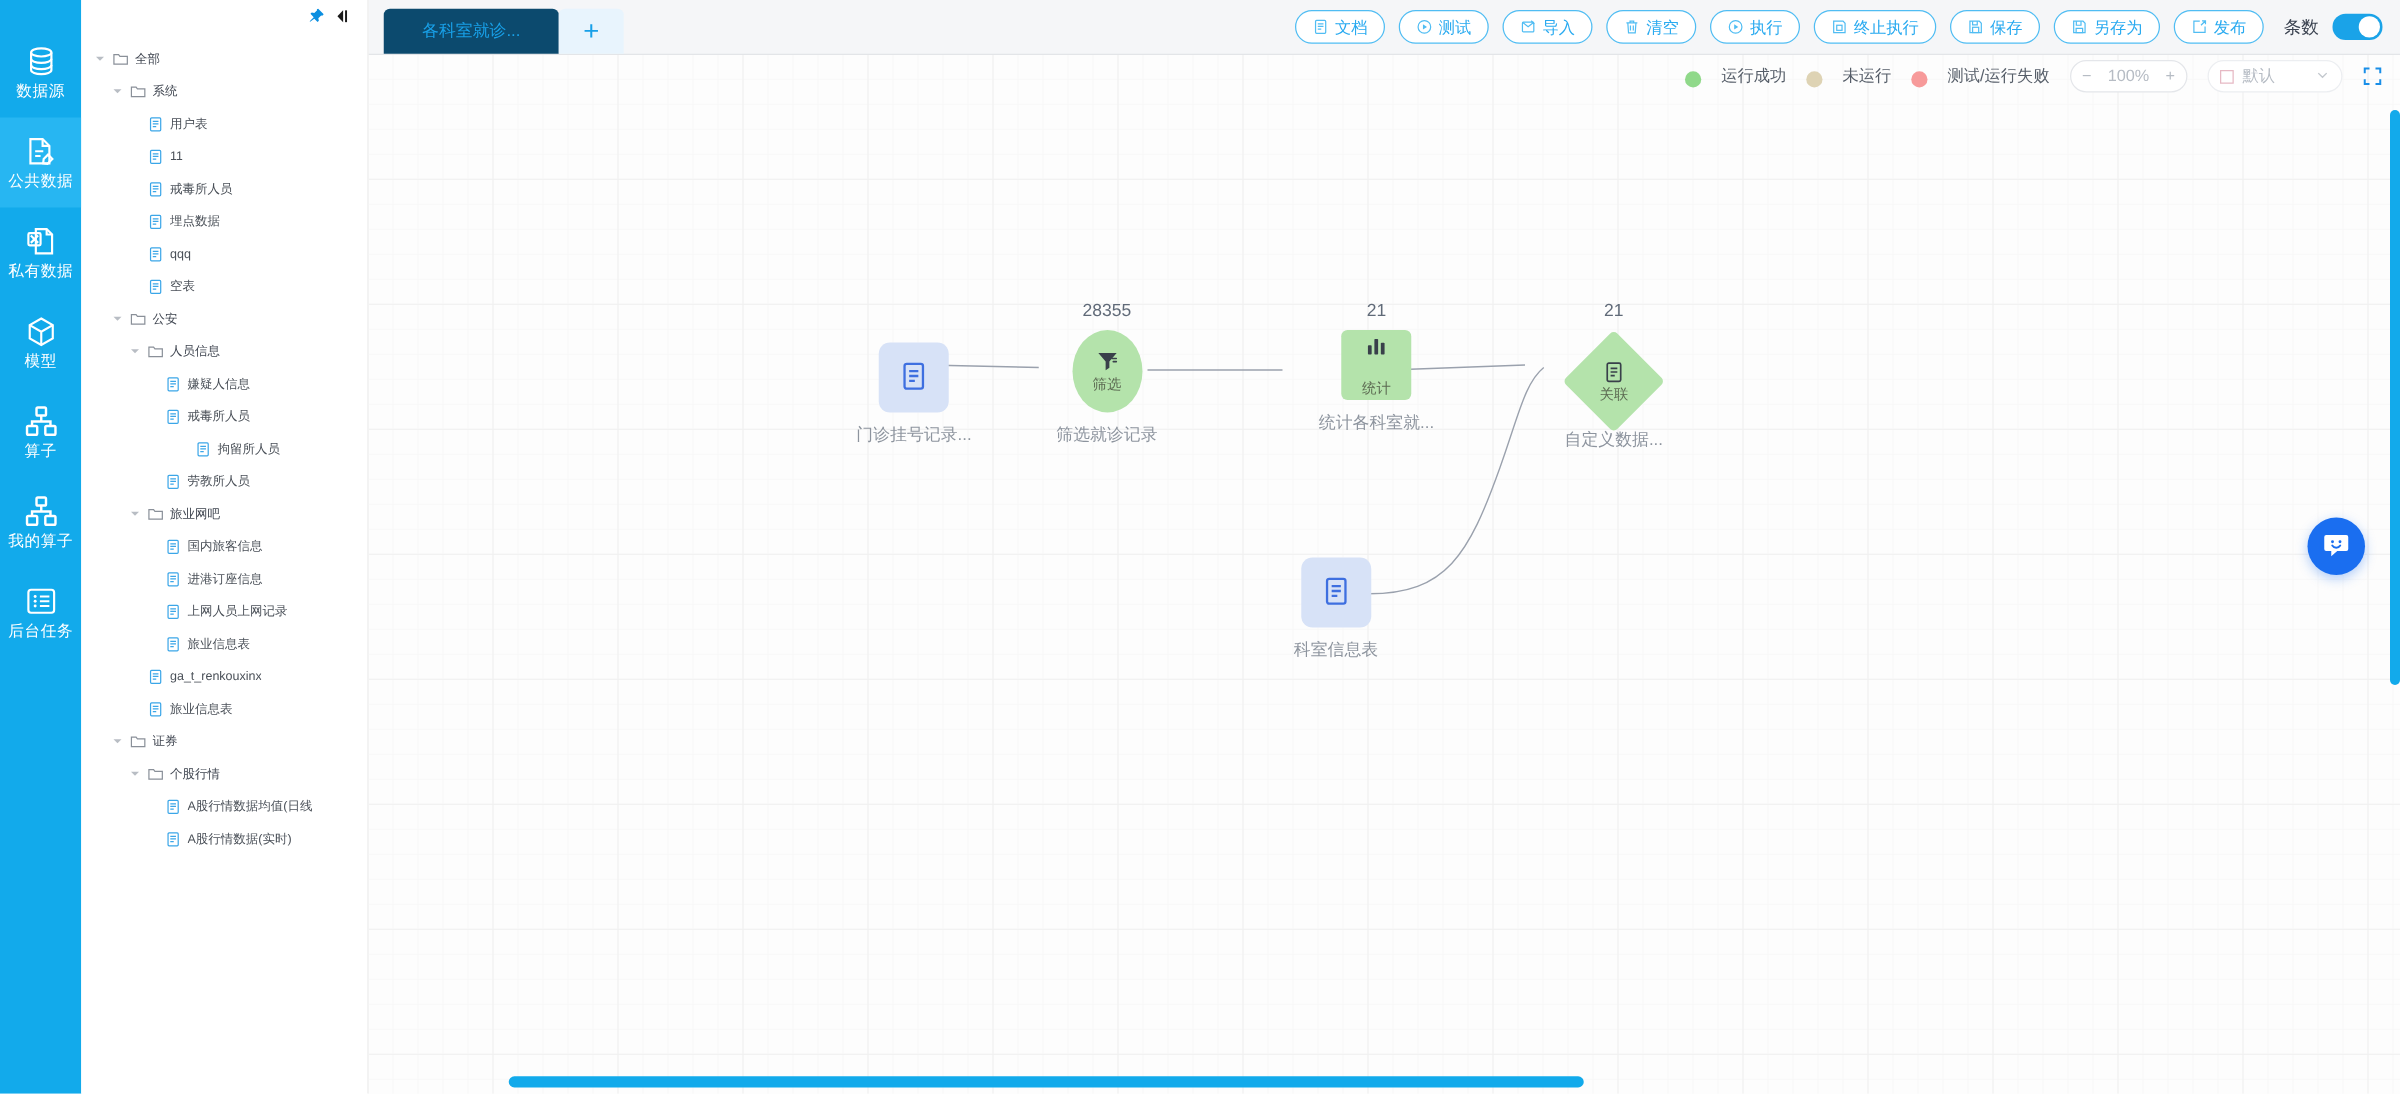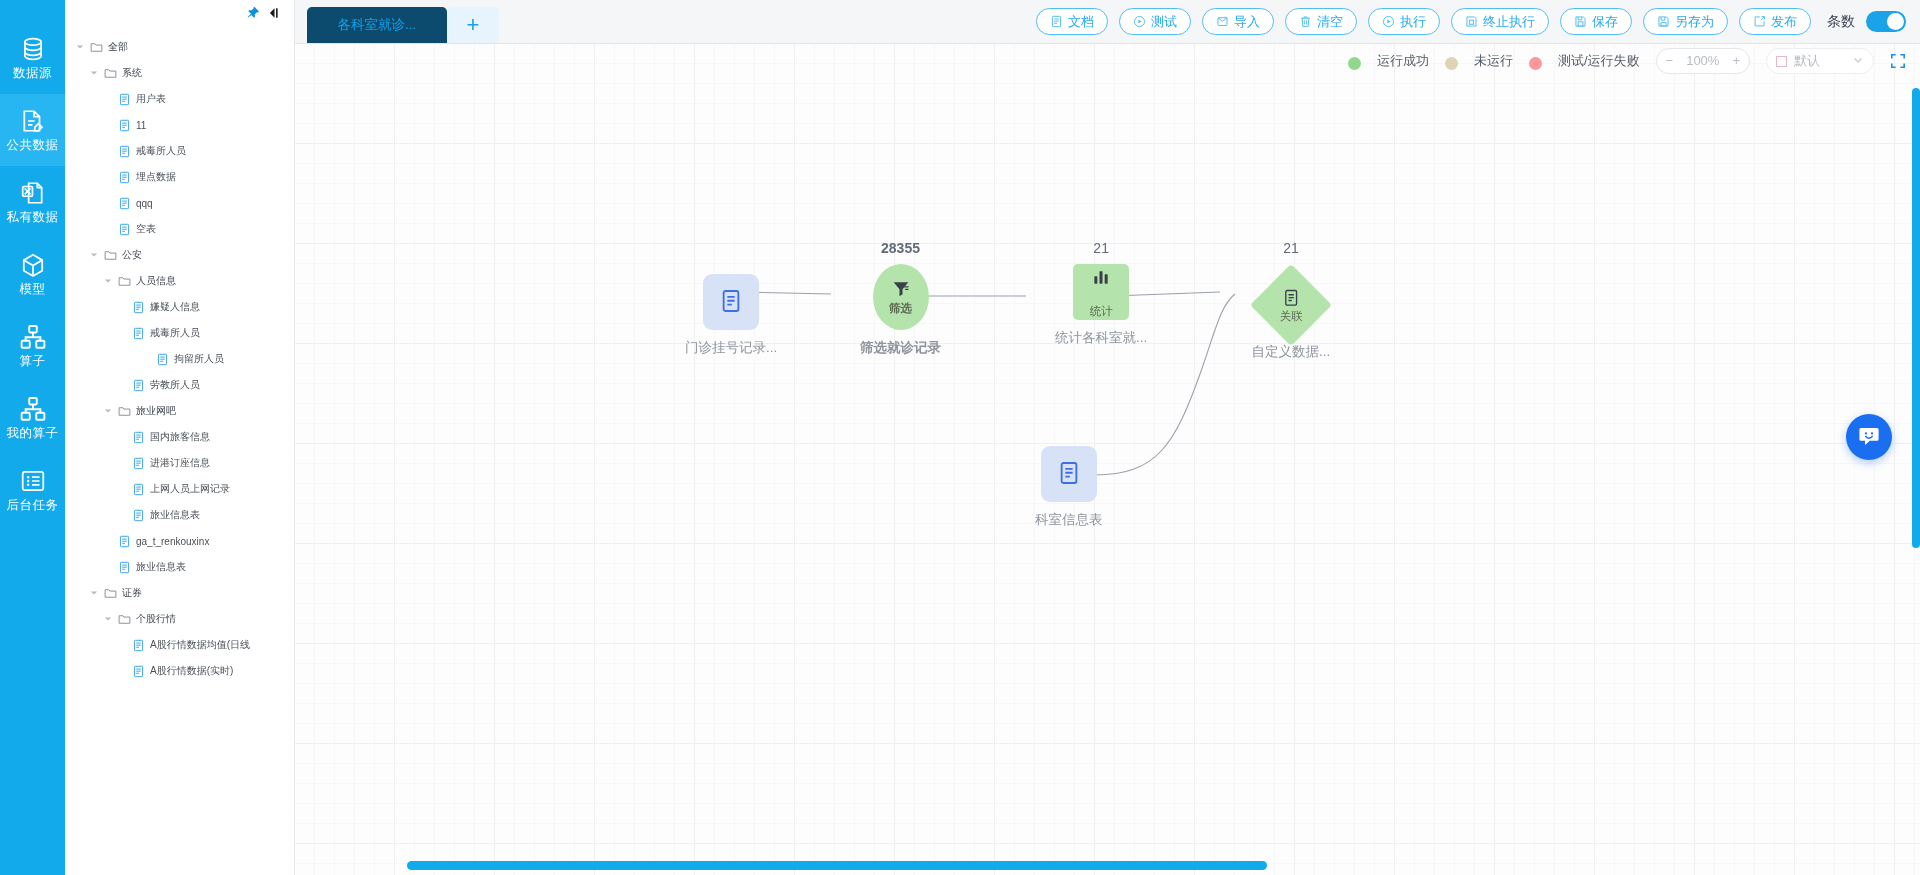--- a/index.html
+++ b/index.html
@@ -757,21 +757,21 @@
           <span>
             <svg viewBox="0 0 24 24" width="26" height="26" fill="none" stroke="#3e6fe0" stroke-width="1.7">
               <rect x="5.2" y="2.8" width="13.6" height="18.4" rx="1.6"></rect>
               <path d="M8.6 8.2h6.8M8.6 11.8h6.8M8.6 15.4h4.2"></path>
             </svg>
           </span>
         </div>
         <div class="nlabel">门诊挂号记录...</div>
       </div>
 
-      <div class="node" style="left:565px; top:196px;font-weight:bold;">
+      <div class="node" style="left:550px; top:196px;">
         <div class="badge">28355</div>
         <div class="shape circ-green">
           <span>
             <svg viewBox="0 0 24 24" width="20" height="20" fill="#39404a">
               <path d="M3.2 4h17.6l-7 8.2v6.1l-3.6 2.3v-8.4z"></path>
               <rect x="15.6" y="8.6" width="5.6" height="1.5" rx=".7"></rect>
               <rect x="16.8" y="11.6" width="4.4" height="1.5" rx=".7"></rect>
             </svg>
           </span>
           <span class="optxt">筛选</span>

